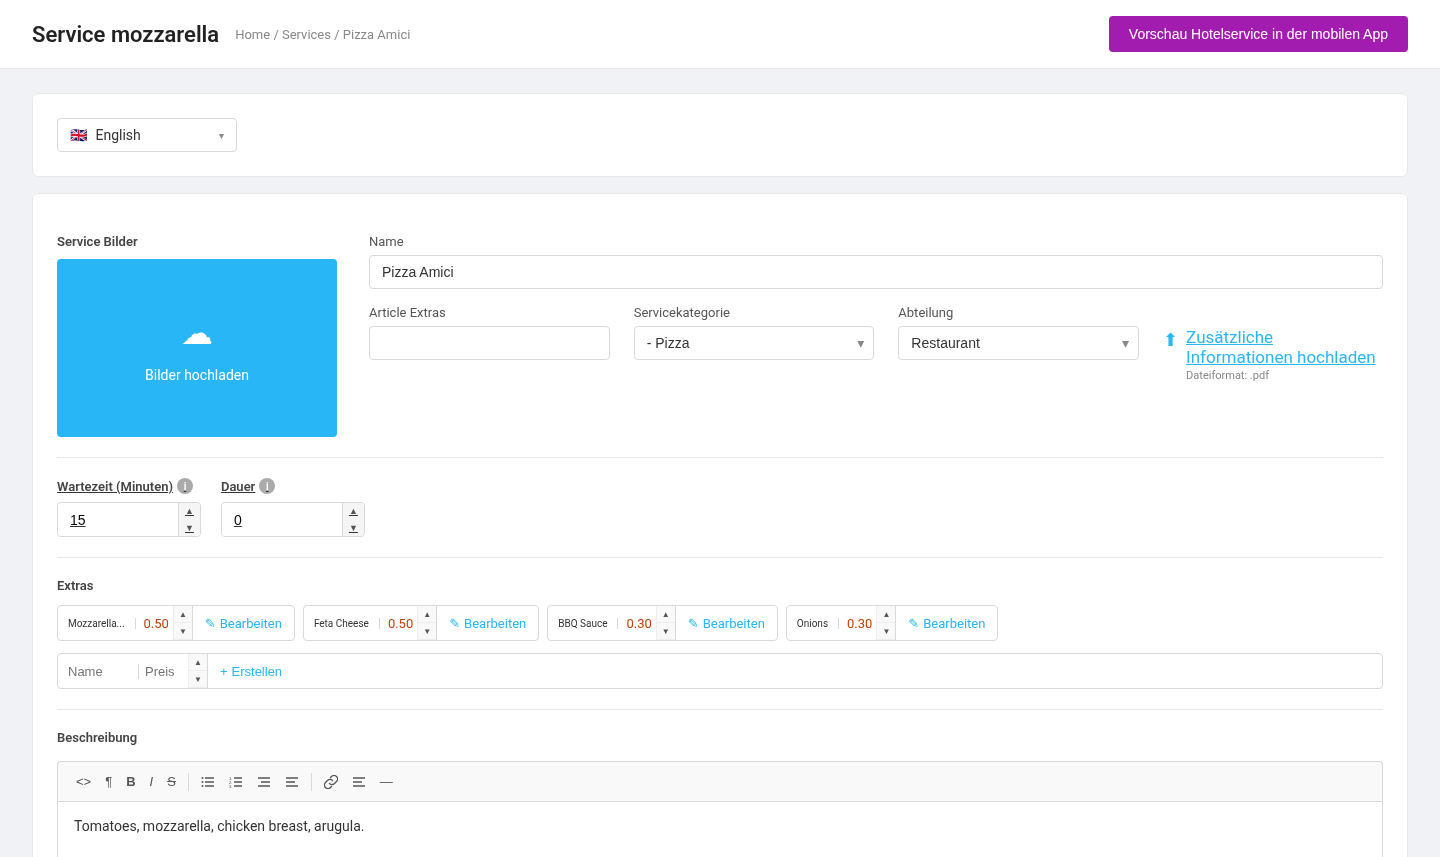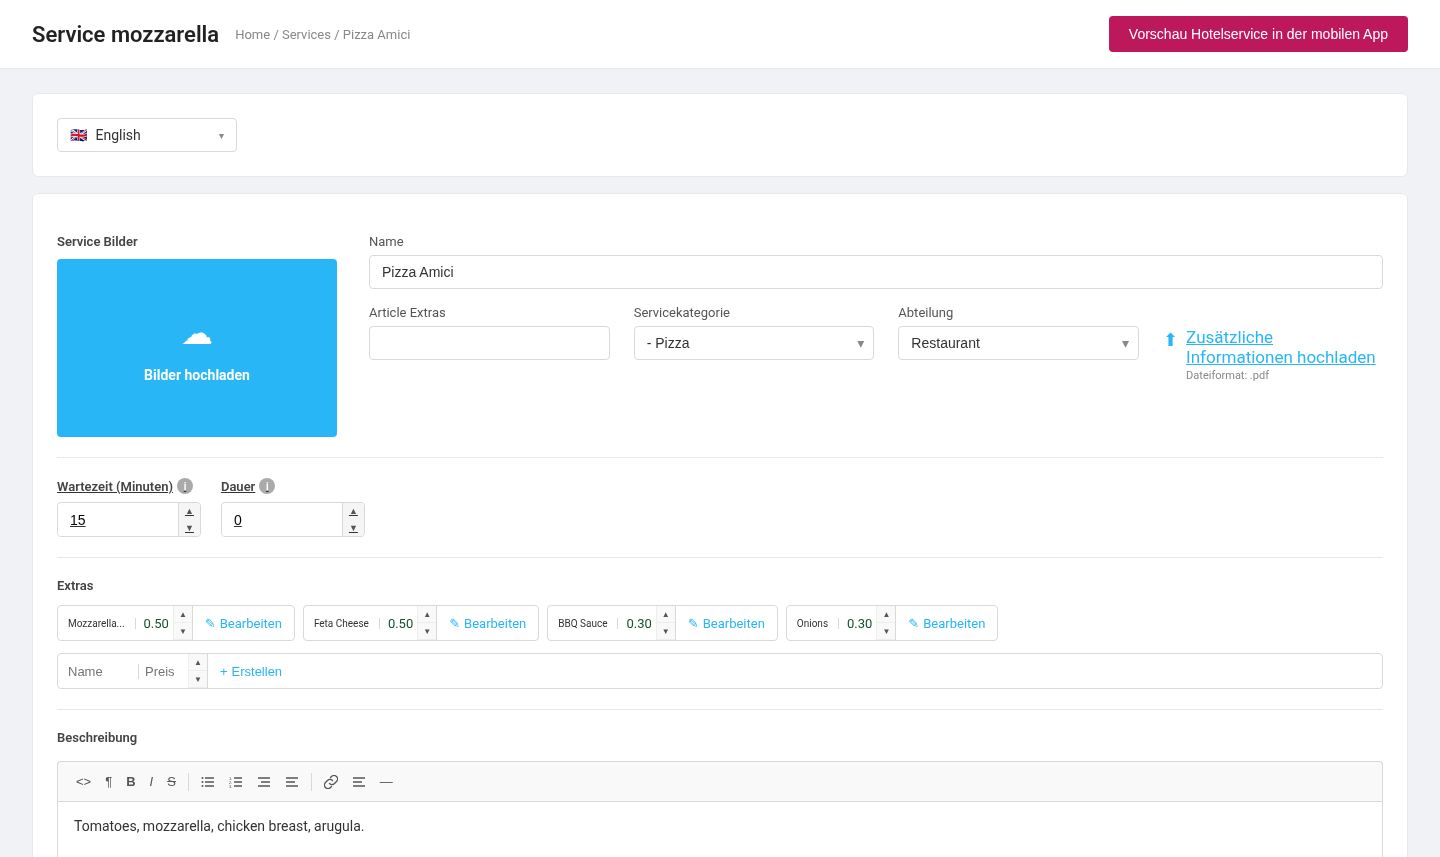--- a/index.html
+++ b/index.html
@@ -26,21 +26,21 @@
       font-size: 22px;
       font-weight: 600;
       color: #222;
     }
     .breadcrumb {
       font-size: 13px;
       color: #888;
     }
     .breadcrumb span { color: #888; }
     .preview-btn {
-      background: #be185d;
+      background: #a21caf;
       color: #fff;
       border: none;
       padding: 10px 20px;
       border-radius: 4px;
       cursor: pointer;
       font-size: 14px;
       font-weight: 500;
     }
     .main-content {
       padding: 24px 32px;
@@ -101,21 +101,21 @@
       justify-content: center;
       cursor: pointer;
       color: #fff;
       gap: 8px;
     }
     .upload-icon {
       font-size: 32px;
     }
     .upload-label {
       font-size: 14px;
-      font-weight: 700;
+      font-weight: 400;
       margin-top: 7px;
     }
     .form-group {
       margin-bottom: 16px;
     }
     .form-label {
       font-size: 13px;
       color: #555;
       margin-bottom: 6px;
       display: block;
@@ -270,21 +270,21 @@
     }
     .extra-name {
       padding: 0 10px;
       font-size: 10px;
       color: #333;
       border-right: 1px solid #d9d9d9;
     }
     .extra-price {
       padding: 0 4px 0 8px;
       font-size: 13px;
-      color: #14532d;
+      color: #c2410c;
     }
     .extra-spinners {
       display: flex;
       flex-direction: column;
       border-left: 1px solid #eee;
       height: 100%;
     }
     .extra-spinner-btn {
       background: #f9f9f9;
       border: none;

